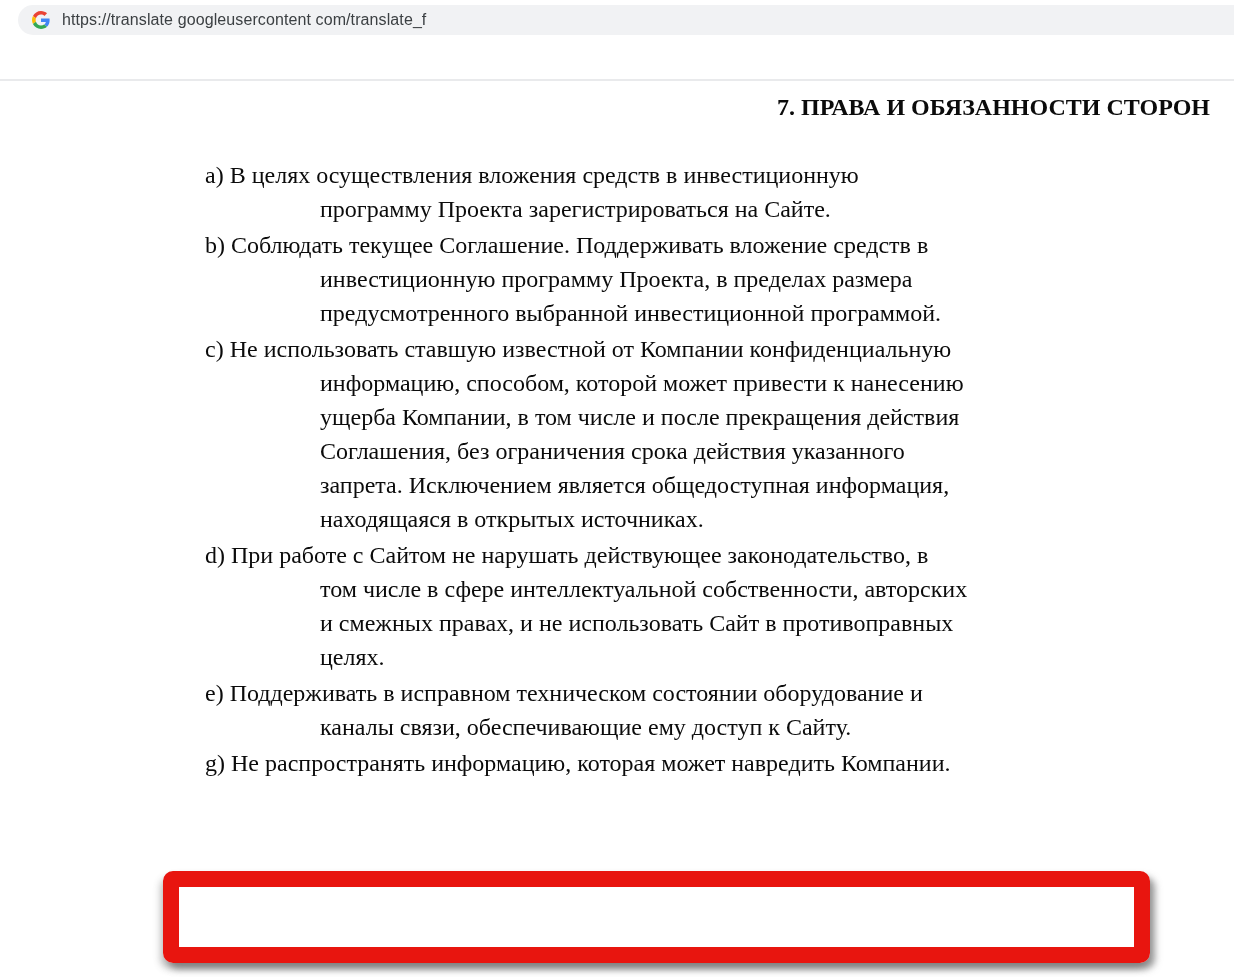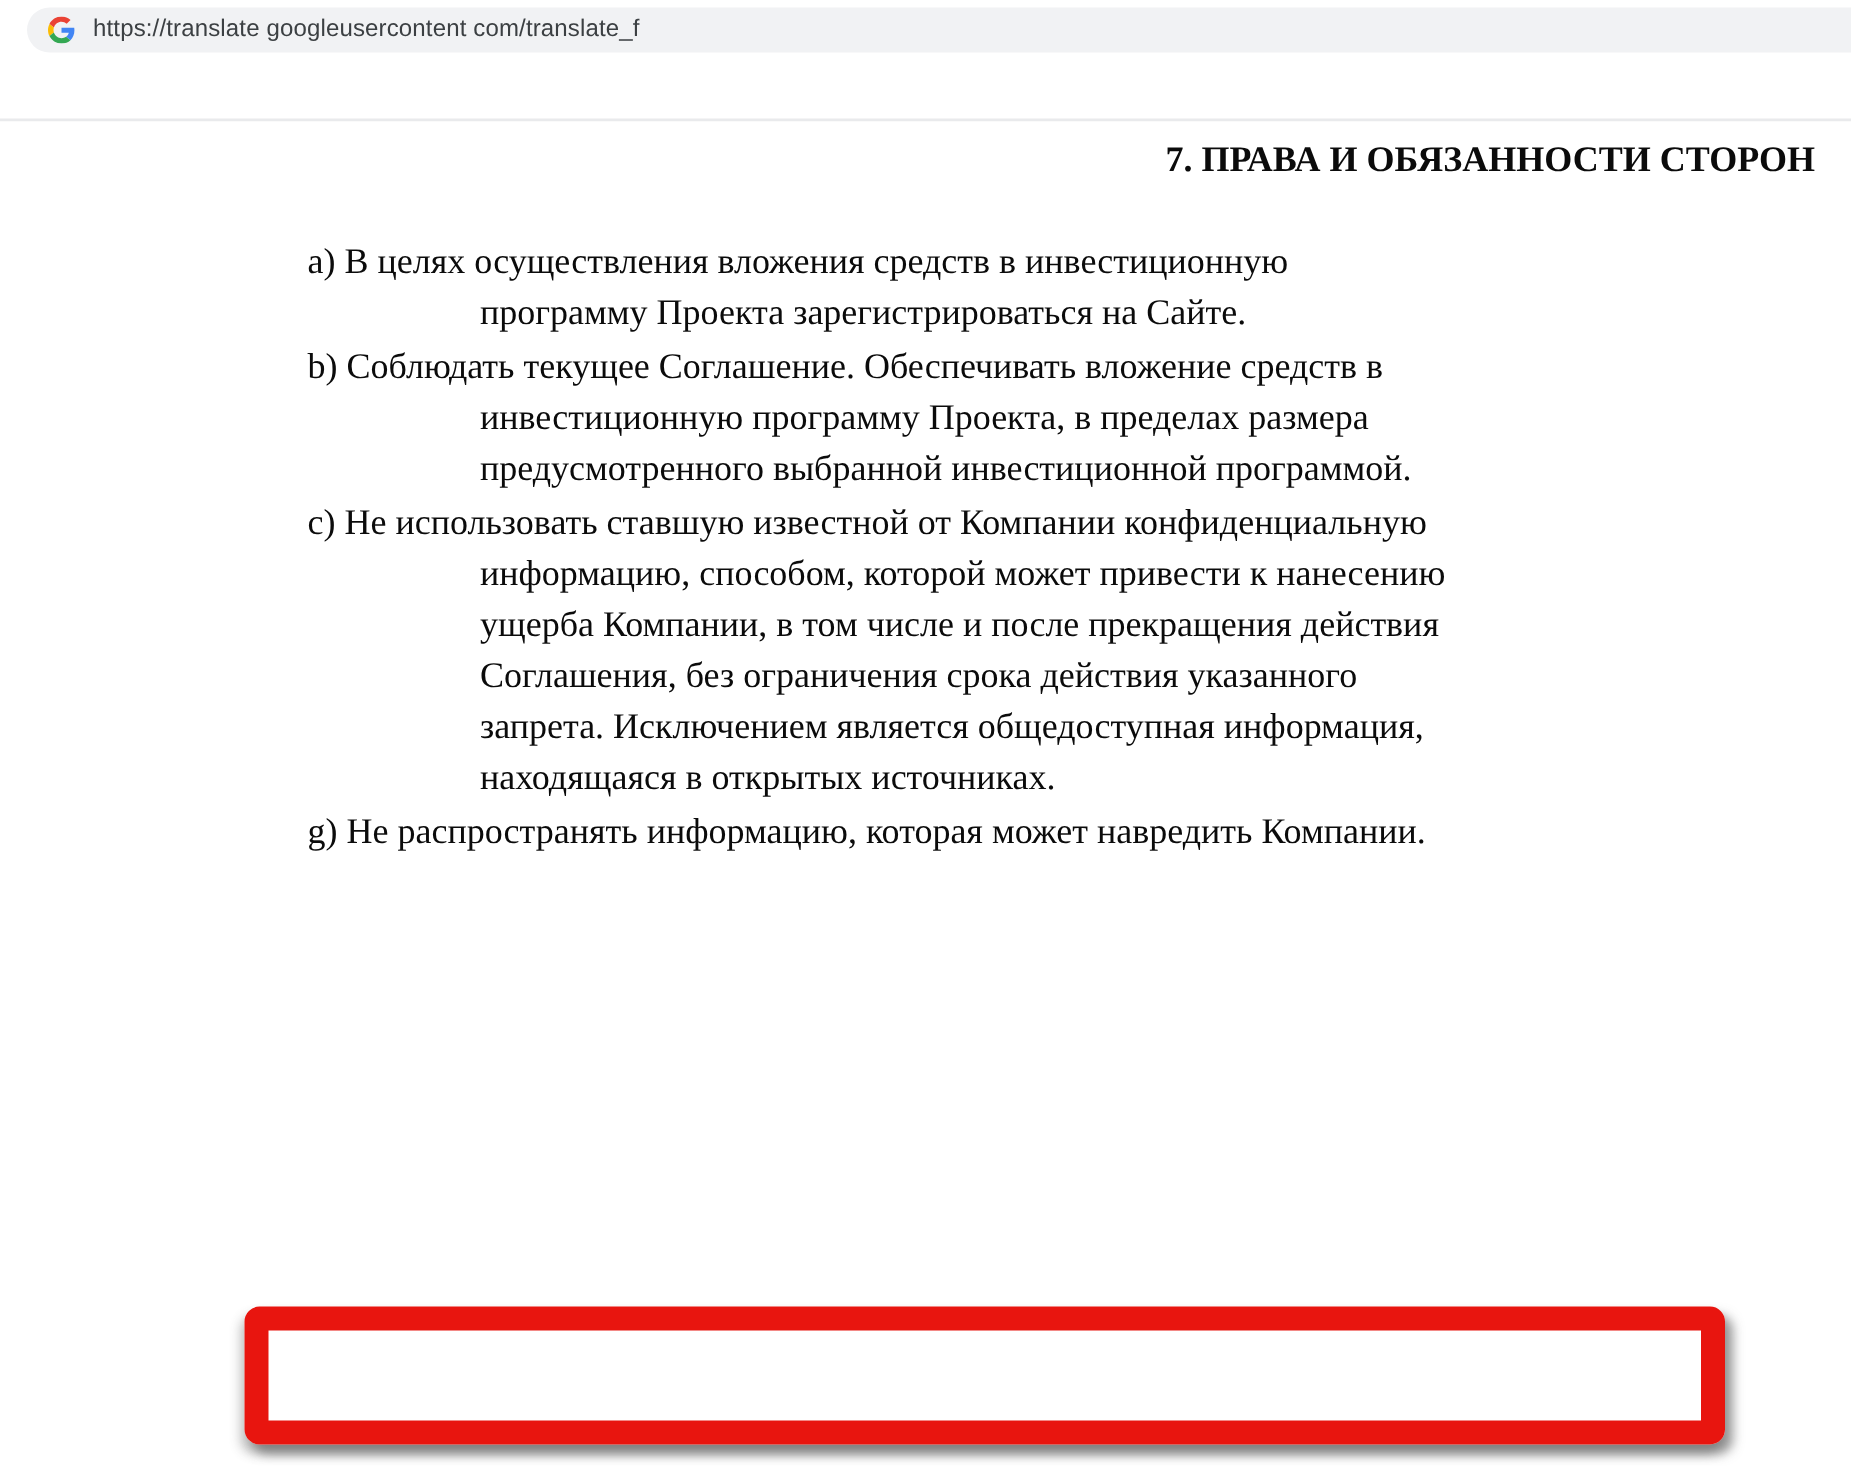--- a/index.html
+++ b/index.html
@@ -127,26 +127,32 @@
 </div>
 
 <div class="page">
 
   <div class="doc-title">7. ПРАВА И ОБЯЗАННОСТИ СТОРОН</div>
 
 
   <div class="clauses">
     <div class="clause">a) В целях осуществления вложения средств в инвестиционную
 программу Проекта зарегистрироваться на Сайте.</div>
-    <div class="clause">b) Соблюдать текущее Соглашение. Обеспечивать вложение средств в
+    <div class="clause">b) Соблюдать текущее Соглашение. Поддерживать вложение средств в
 инвестиционную программу Проекта, в пределах размера
 предусмотренного выбранной инвестиционной программой.</div>
     <div class="clause">c) Не использовать ставшую известной от Компании конфиденциальную
 информацию, способом, которой может привести к нанесению
 ущерба Компании, в том числе и после прекращения действия
 Соглашения, без ограничения срока действия указанного
 запрета. Исключением является общедоступная информация,
 находящаяся в открытых источниках.</div>
+    <div class="clause">d) При работе с Сайтом не нарушать действующее законодательство, в
+том числе в сфере интеллектуальной собственности, авторских
+и смежных правах, и не использовать Сайт в противоправных
+целях.</div>
+    <div class="clause">e) Поддерживать в исправном техническом состоянии оборудование и
+каналы связи, обеспечивающие ему доступ к Сайту.</div>
     <div class="clause">g) Не распространять информацию, которая может навредить Компании.</div>
   </div>
 
   <div class="highlight-box"></div>
 </div>
 
 </body></html>

